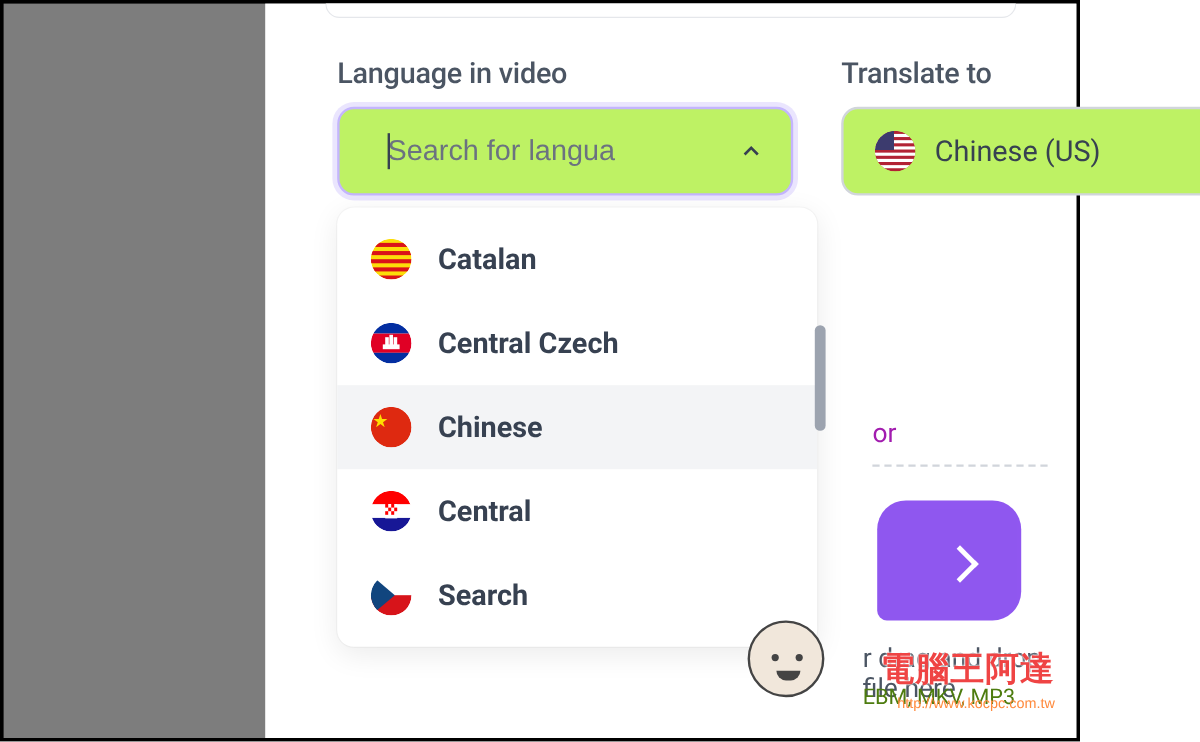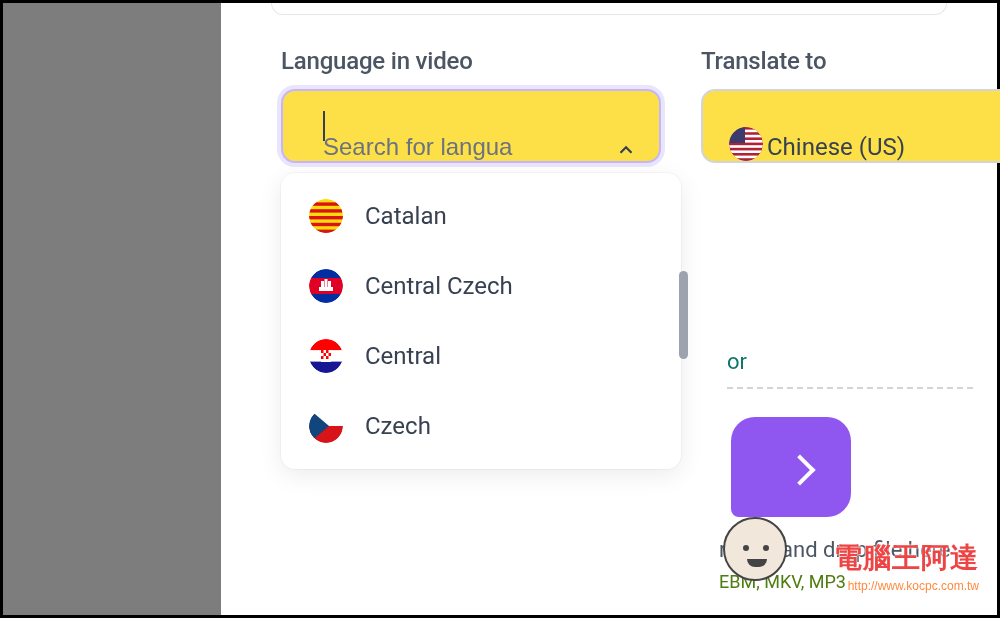--- a/index.html
+++ b/index.html
@@ -1,26 +1,26 @@
 <!DOCTYPE html>
 <html><head>
 <meta charset="utf-8">
 <style>
   * { box-sizing: border-box; margin: 0; padding: 0; }
   html, body { width: 1000px; height: 618px; overflow: hidden; font-family: -apple-system, BlinkMacSystemFont, "Segoe UI", Roboto, Helvetica, Arial, sans-serif; }
-  .frame { width: 1000px; height: 618px; border: 3px solid #000; position: relative; background: #7d7d7d; }
+  .frame { width: 900px; height: 618px; border: 3px solid #000; position: relative; background: #7d7d7d; }
   .canvas { position: absolute; left: 218px; top: 0; right: 0; bottom: 0; background: #ffffff; }
   .top-strip { position: absolute; left: 50px; top: 0; right: 50px; height: 12px; border: 1px solid #e5e7eb; border-top: none; border-radius: 0 0 12px 12px; background: #fff; }
   .fields-row { position: absolute; left: 60px; right: 0; top: 44px; display: flex; gap: 40px; }
   .field { flex: 0 0 380px; display: flex; flex-direction: column; }
   .field-label { font-size: 24px; font-weight: 500; color: #4b5563; margin-bottom: 14px; letter-spacing: -0.2px; }
   .select-box {
-    display: flex; align-items: flex-end; gap: 4px;
+    display: flex; align-items: center; gap: 16px;
     height: 74px; padding: 0 22px 0 26px;
-    border: 2px solid #d1d5db; border-radius: 14px; background: #fde047;
+    border: 2px solid #d1d5db; border-radius: 14px; background: #bef264;
     font-size: 24px; color: #374151; position: relative;
   }
   .select-box.search {
     border-color: #c4b5fd;
     box-shadow: 0 0 0 4px rgba(196,181,253,0.35);
     padding-left: 40px;
   }
   .caret-line { position: absolute; left: 40px; top: 20px; bottom: 20px; width: 2px; background: #374151; }
   .search-input {
     border: none; outline: none; font-size: 24px; color: #374151;
@@ -34,24 +34,25 @@
   .dropdown {
     position: absolute; left: 60px; top: 170px; width: 400px;
     background: #fff; border-radius: 14px;
     box-shadow: 0 6px 24px rgba(0,0,0,0.08), 0 0 0 1px rgba(0,0,0,0.03);
     padding: 8px 0;
   }
   .dd-item {
     display: flex; align-items: center; gap: 22px;
     padding: 18px 28px; font-size: 24px; color: #374151;
     cursor: pointer;
+    font-weight: bold;
   }
   .dd-item.hl { background: #f3f4f6; }
   .scroll-thumb { position: absolute; left: 458px; top: 268px; width: 9px; height: 88px; background: #9ca3af; border-radius: 5px; }
-  .bg-or { position: absolute; left: 506px; top: 346px; font-size: 22px; color: #0f766e; }
+  .bg-or { position: absolute; left: 506px; top: 346px; font-size: 22px; color: #a21caf; }
   .bg-dashline { position: absolute; left: 506px; top: 384px; right: 24px; border-top: 2px dashed #d1d5db; pointer-events:none; }
   .bg-upload-icon {
     position: absolute; left: 510px; top: 414px; width: 120px; height: 100px;
     background: #7c3aed; border-radius: 24px 24px 24px 8px; opacity: 0.85;
   }
   .bg-upload-icon::after{
     content:""; position:absolute; left:58px; top:42px; width:18px; height:18px;
     border-right:4px solid #fff; border-bottom:4px solid #fff; transform:rotate(-45deg);
   }
   .bg-drag-text { position: absolute; left: 498px; top: 534px; font-size: 22px; color: #4b5563; }
@@ -167,20 +168,36 @@
                   <rect x="12" y="12" width="3" height="7"></rect>
                   <rect x="19" y="12" width="3" height="7"></rect>
                   <rect x="15.5" y="10" width="3" height="9"></rect>
                 </g>
             </g>
             </svg>
         </span>
         <span>Central Czech</span>
       </div>
 
+      <div class="dd-item hl">
+        <span class="flag">
+          <svg viewBox="0 0 34 34">
+              <defs>
+                <clipPath id="c2">
+                  <circle cx="17" cy="17" r="17"></circle>
+                </clipPath>
+              </defs>
+            <g clip-path="url(#c2)">
+                <rect width="34" height="34" fill="#de2910"></rect>
+              <polygon points="8,6 9.4,10.2 13.8,10.2 10.2,12.8 11.6,17 8,14.4 4.4,17 5.8,12.8 2.2,10.2 6.6,10.2" fill="#ffde00"></polygon>
+            </g>
+            </svg>
+        </span>
+        <span>Chinese</span>
+      </div>
 
       <div class="dd-item">
         <span class="flag">
           <svg viewBox="0 0 34 34">
               <defs>
                 <clipPath id="c3">
                   <circle cx="17" cy="17" r="17"></circle>
                 </clipPath>
               </defs>
             <g clip-path="url(#c3)">
@@ -212,21 +229,21 @@
                   <circle cx="17" cy="17" r="17"></circle>
                 </clipPath>
               </defs>
             <g clip-path="url(#c4)">
               <rect width="34" height="17" fill="#fff"></rect>
                 <rect y="17" width="34" height="17" fill="#d7141a"></rect>
               <polygon points="0,0 20,17 0,34" fill="#11457e"></polygon>
             </g>
             </svg>
         </span>
-        <span>Czech</span>
+        <span>Search</span>
       </div>
 
     </div>
 
     <div class="scroll-thumb"></div>
 
     <div class="wm-face"></div>
     <div class="watermark">
       <div class="wm-top">電腦王阿達</div>
       <div class="wm-url">http://www.kocpc.com.tw</div>

